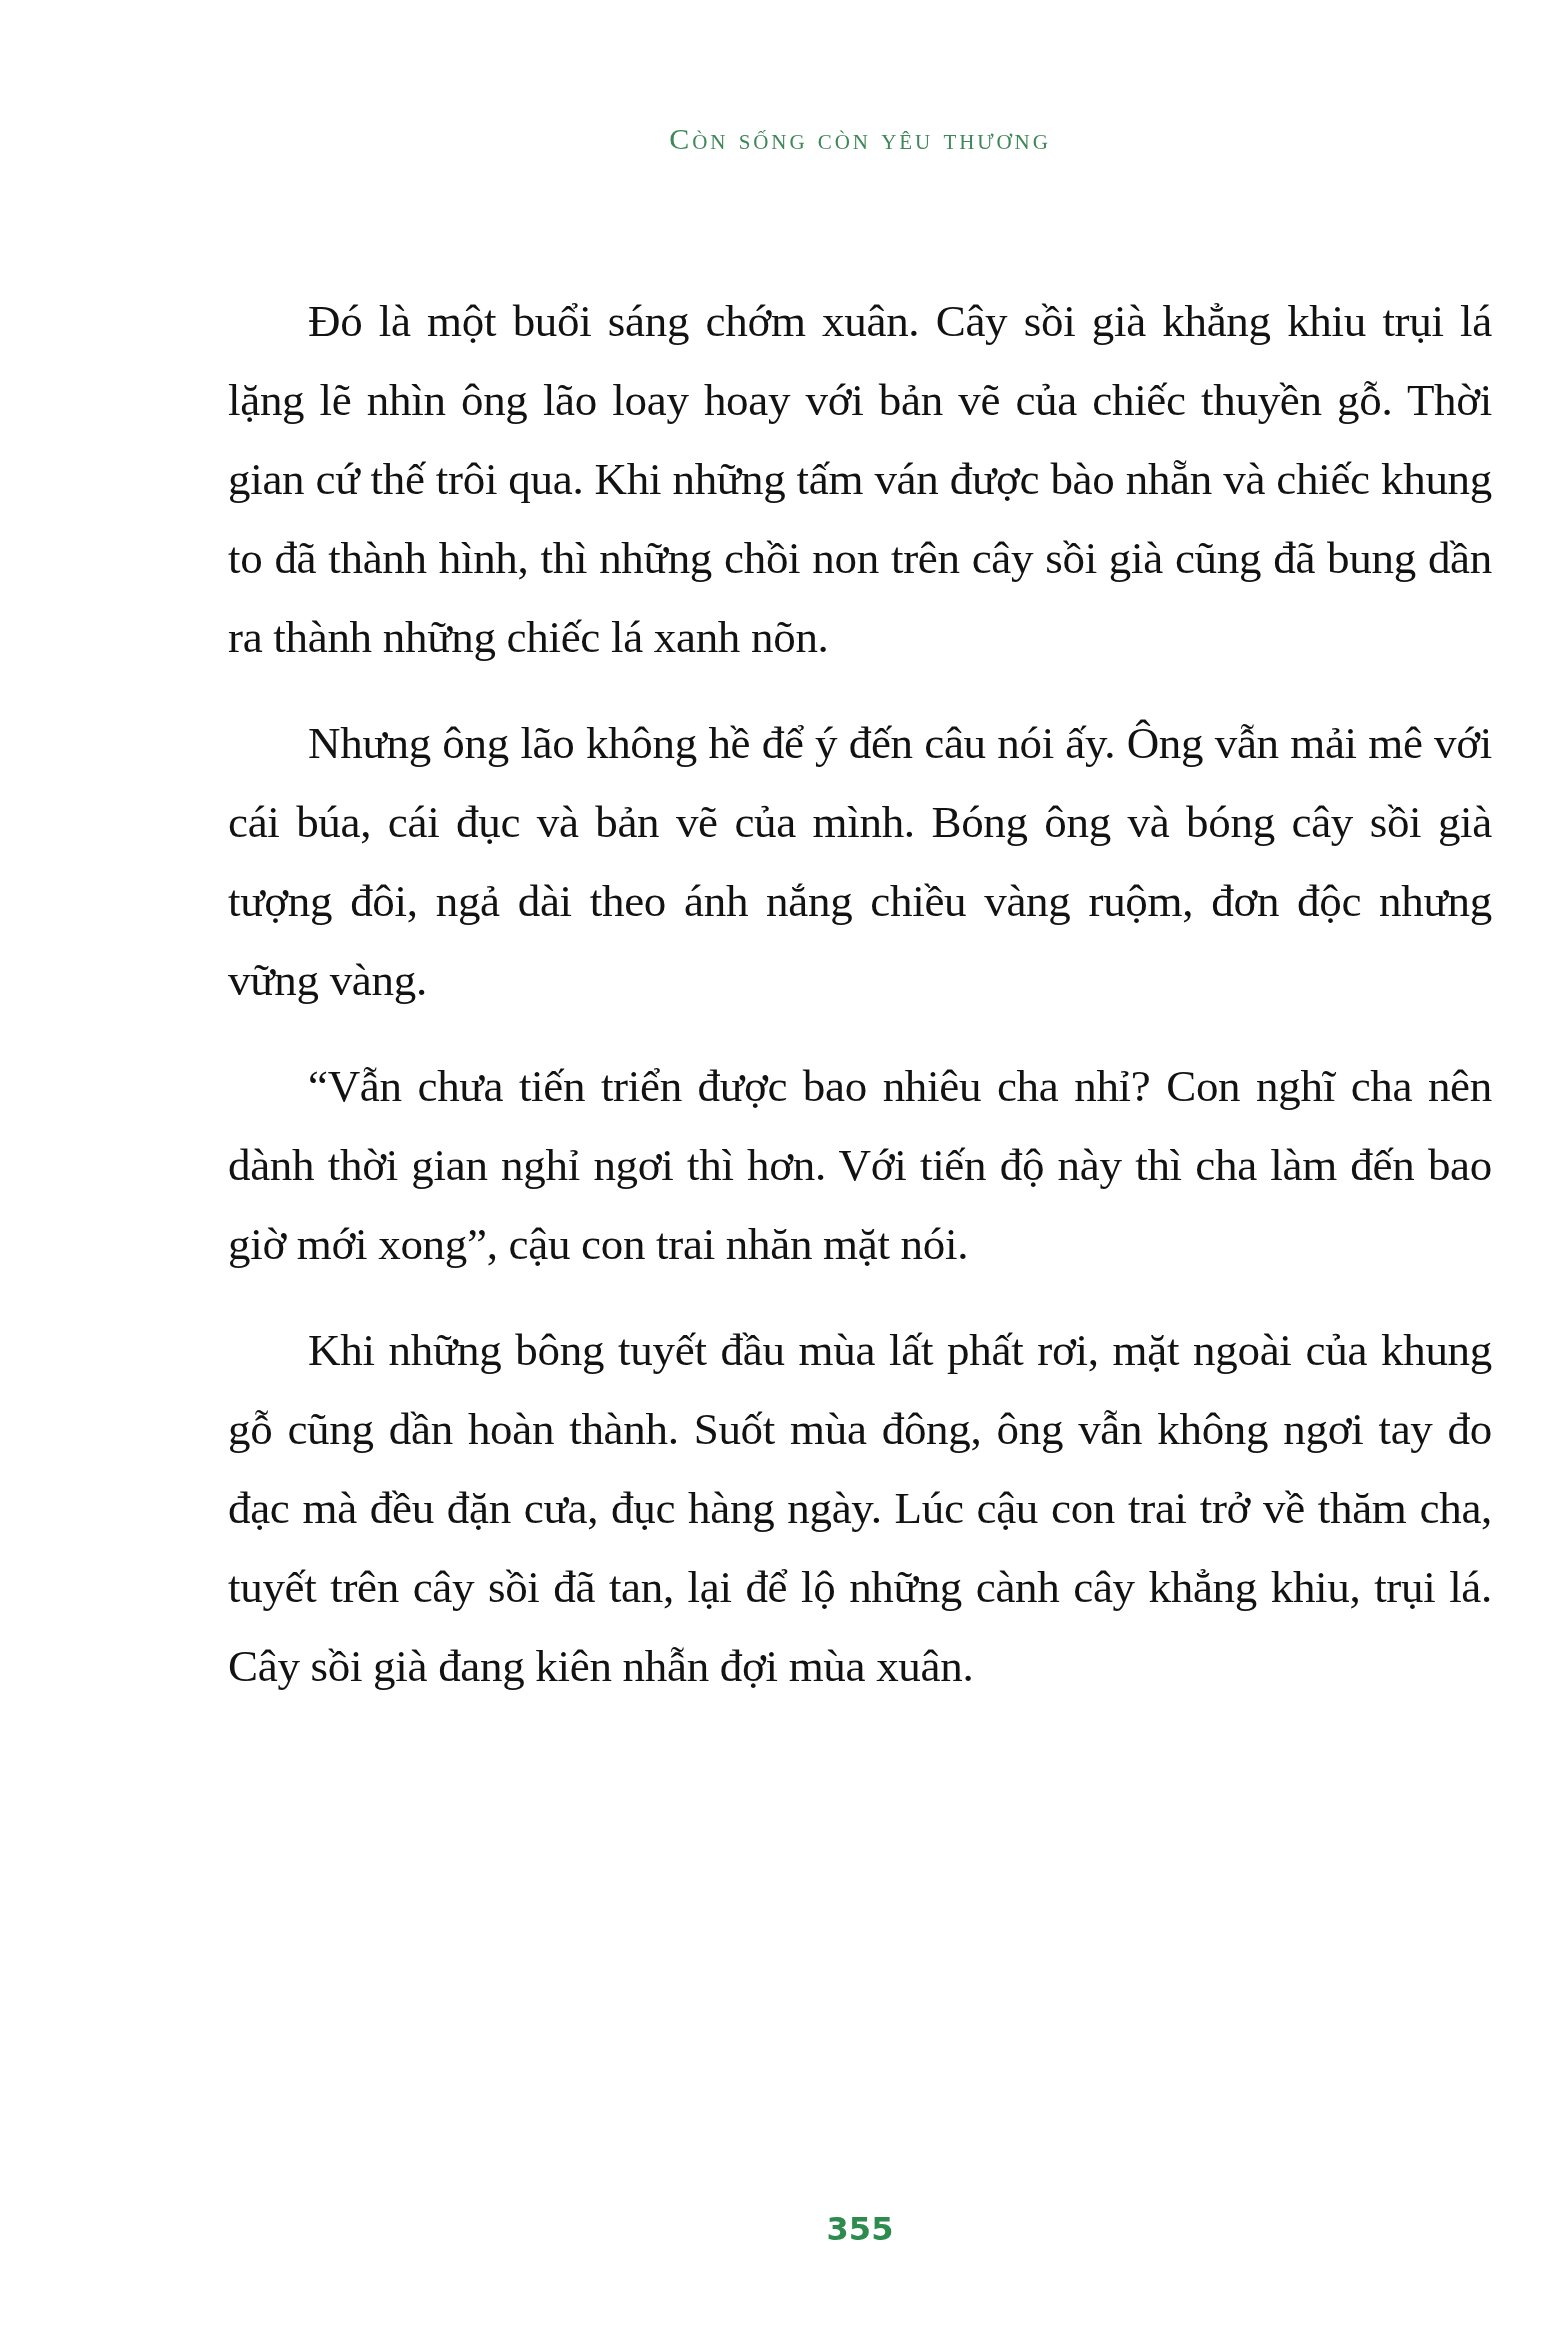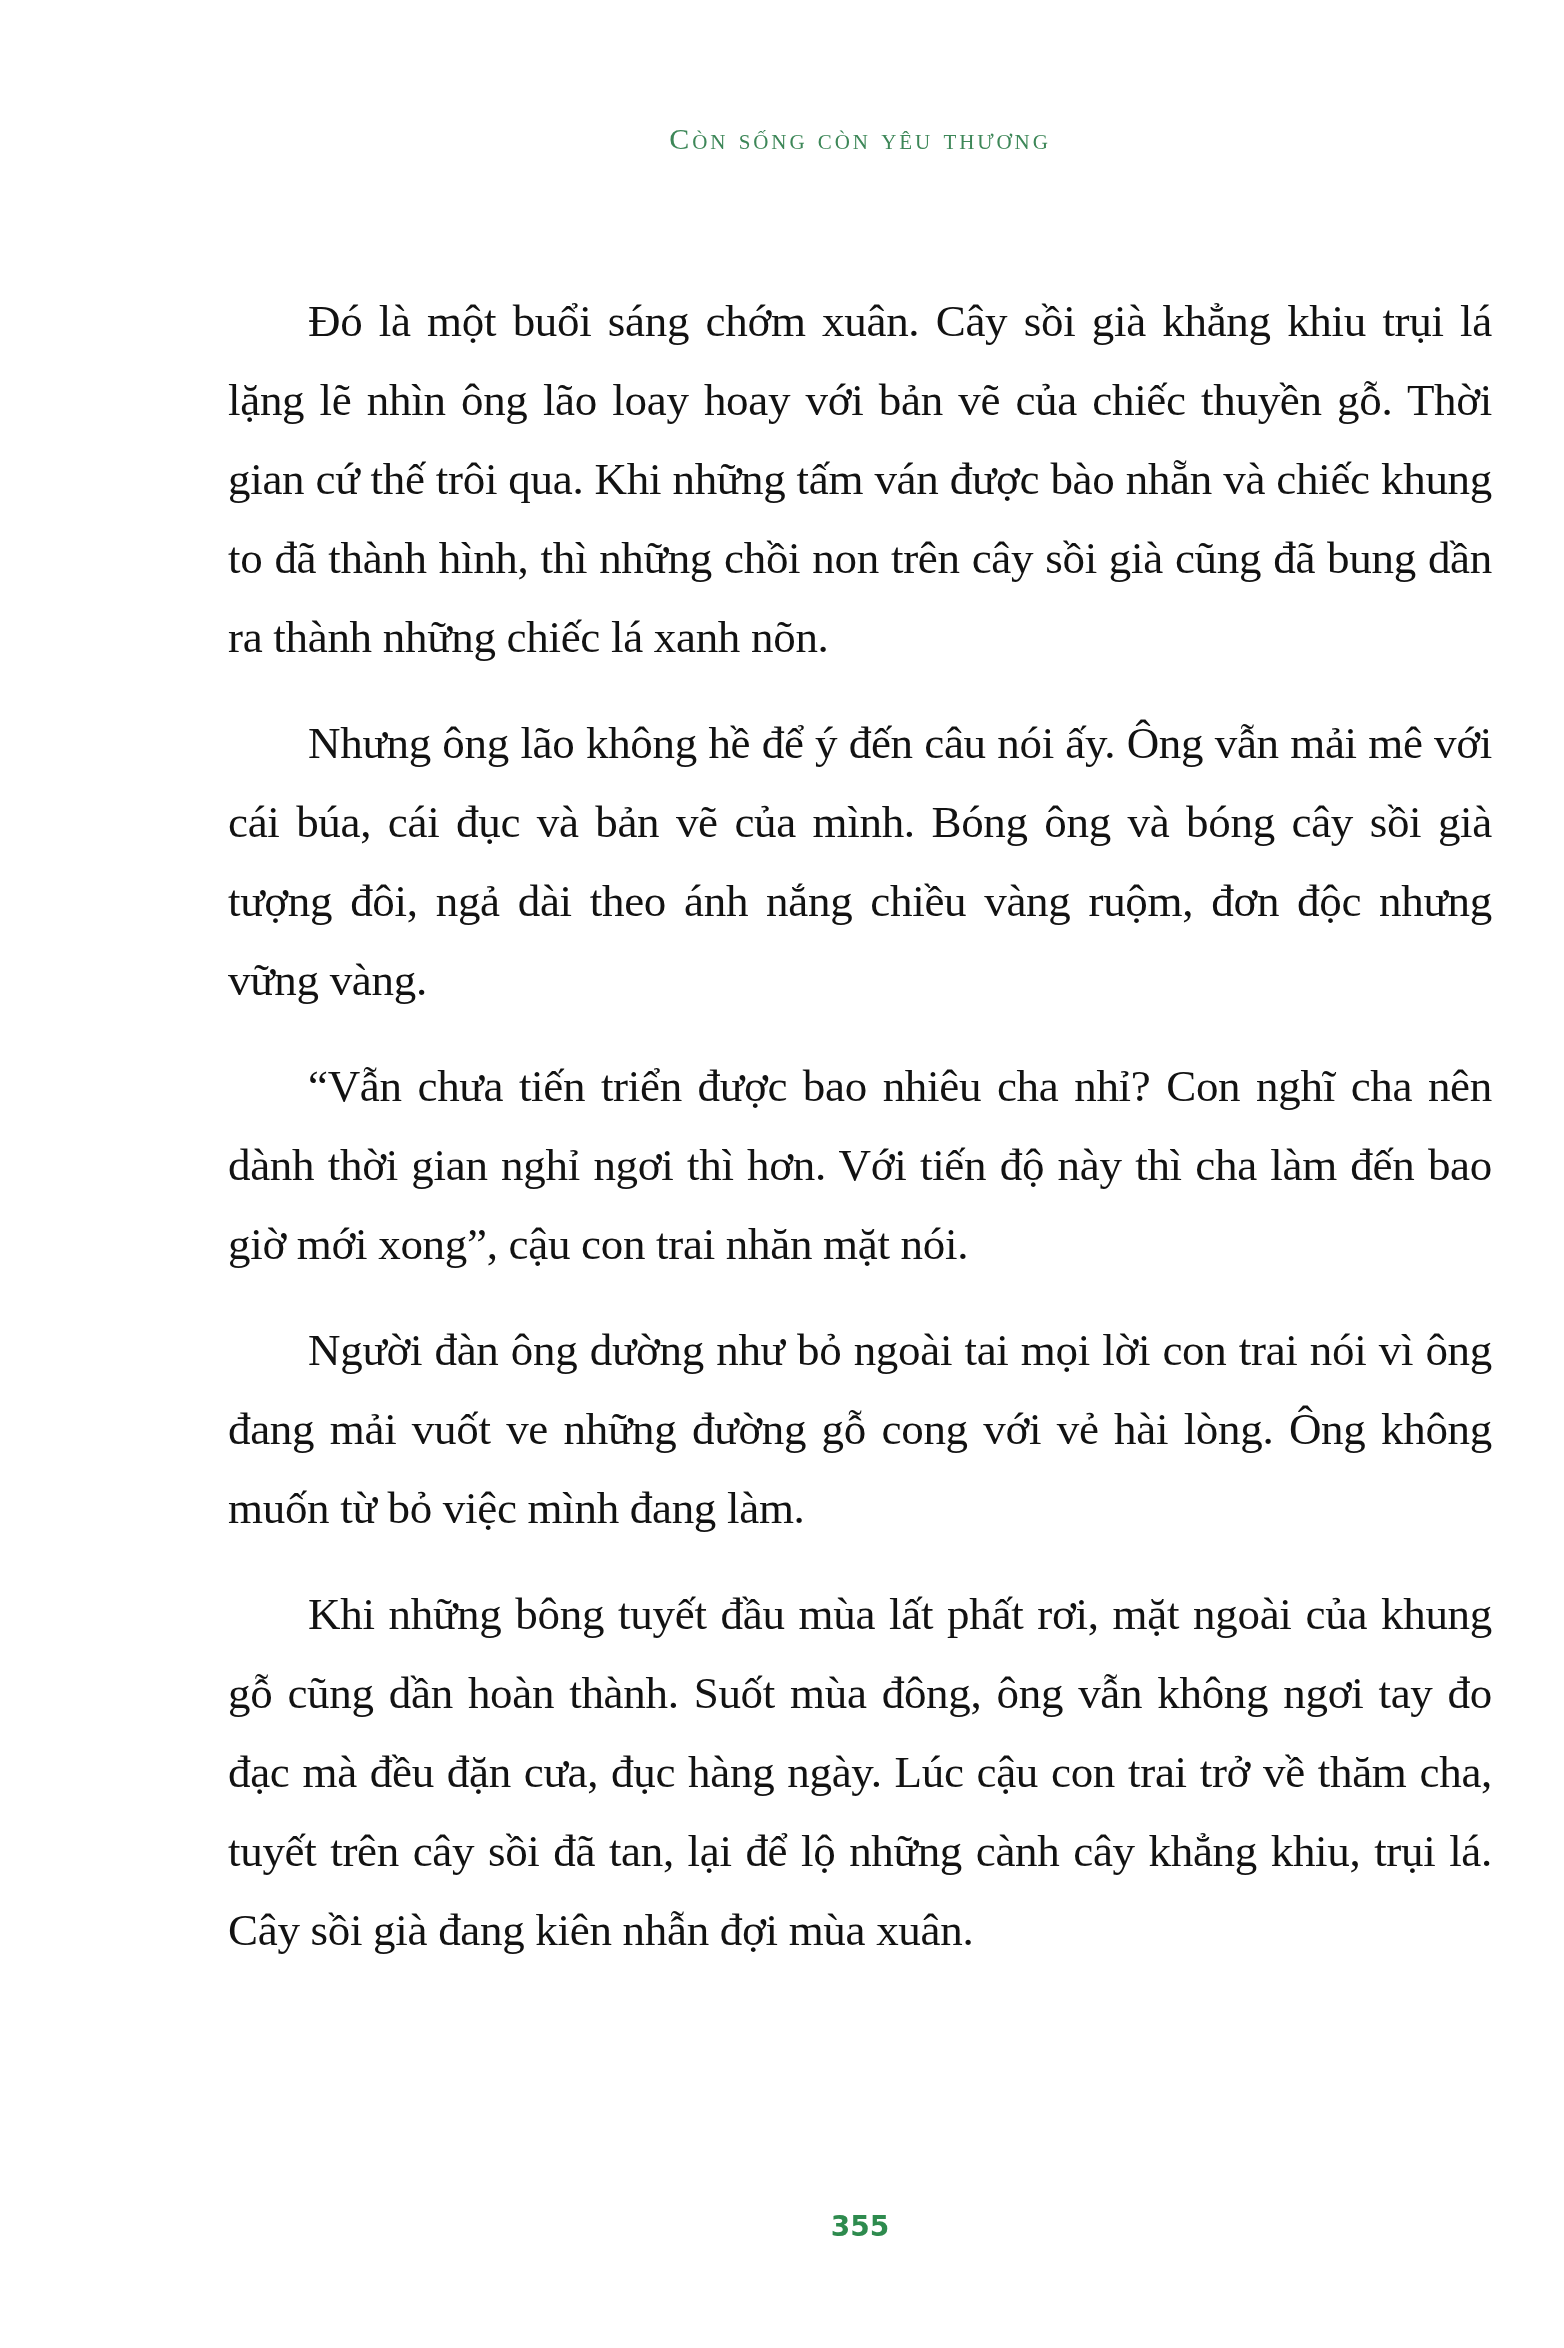--- a/index.html
+++ b/index.html
@@ -42,35 +42,34 @@
     text-indent:80px;
     letter-spacing:-0.3px;
     color:var(--text-color);
   }
   .page-number{
     position:absolute;
     top:2210px;left:228px;width:1264px;
     text-align:center;
     font-family:"DejaVu Sans","Liberation Sans",sans-serif;
     font-weight:bold;
-    font-size:28px;
+    font-size:32px;
     color:var(--page-green);
   }
 </style>
 </head>
 <body>
 
 <div class="page">
 
   <div class="running-header">Còn sống còn yêu thương</div>
 
   <div class="text-column">
     <p class="para">Đó là một buổi sáng chớm xuân. Cây sồi già khẳng khiu trụi lá lặng lẽ nhìn ông lão loay hoay với bản vẽ của chiếc thuyền gỗ. Thời gian cứ thế trôi qua. Khi những tấm ván được bào nhẵn và chiếc khung to đã thành hình, thì những chồi non trên cây sồi già cũng đã bung dần ra thành những chiếc lá xanh nõn.</p>
     <p class="para">Nhưng ông lão không hề để ý đến câu nói ấy. Ông vẫn mải mê với cái búa, cái đục và bản vẽ của mình. Bóng ông và bóng cây sồi già tượng đôi, ngả dài theo ánh nắng chiều vàng ruộm, đơn độc nhưng vững vàng.</p>
     <p class="para">“Vẫn chưa tiến triển được bao nhiêu cha nhỉ? Con nghĩ cha nên dành thời gian nghỉ ngơi thì hơn. Với tiến độ này thì cha làm đến bao giờ mới xong”, cậu con trai nhăn mặt nói.</p>
-    <p class="para">Người đàn ông dường như bỏ ngoài tai mọi lời con trai nói vì ông đang mải vuốt ve những đường gỗ cong với vẻ hài lòng. Ông không muốn từ bỏ việc mình đang làm.</p>
     <p class="para">Khi những bông tuyết đầu mùa lất phất rơi, mặt ngoài của khung gỗ cũng dần hoàn thành. Suốt mùa đông, ông vẫn không ngơi tay đo đạc mà đều đặn cưa, đục hàng ngày. Lúc cậu con trai trở về thăm cha, tuyết trên cây sồi đã tan, lại để lộ những cành cây khẳng khiu, trụi lá. Cây sồi già đang kiên nhẫn đợi mùa xuân.</p>
   </div>
 
   <div class="page-number">355</div>
 
 </div>
 
 
 </body></html>

